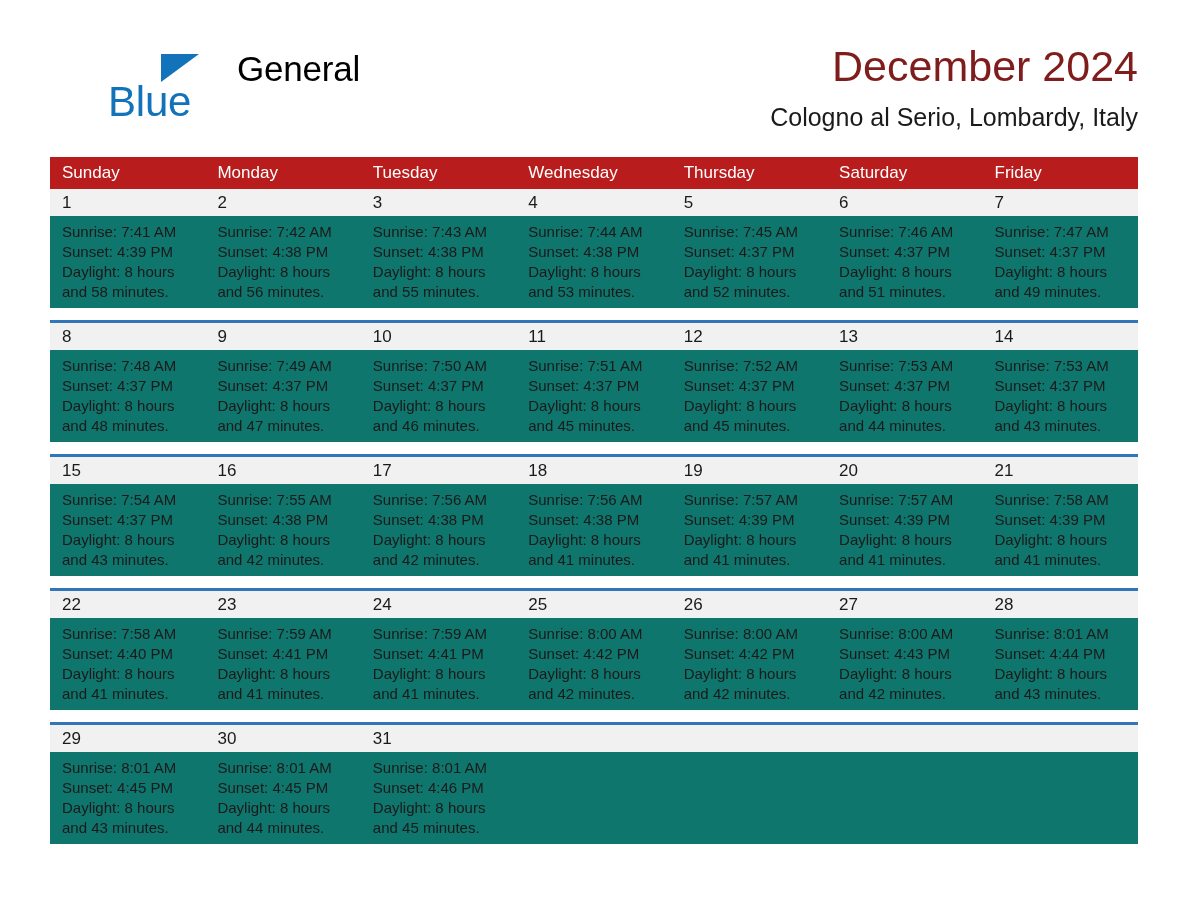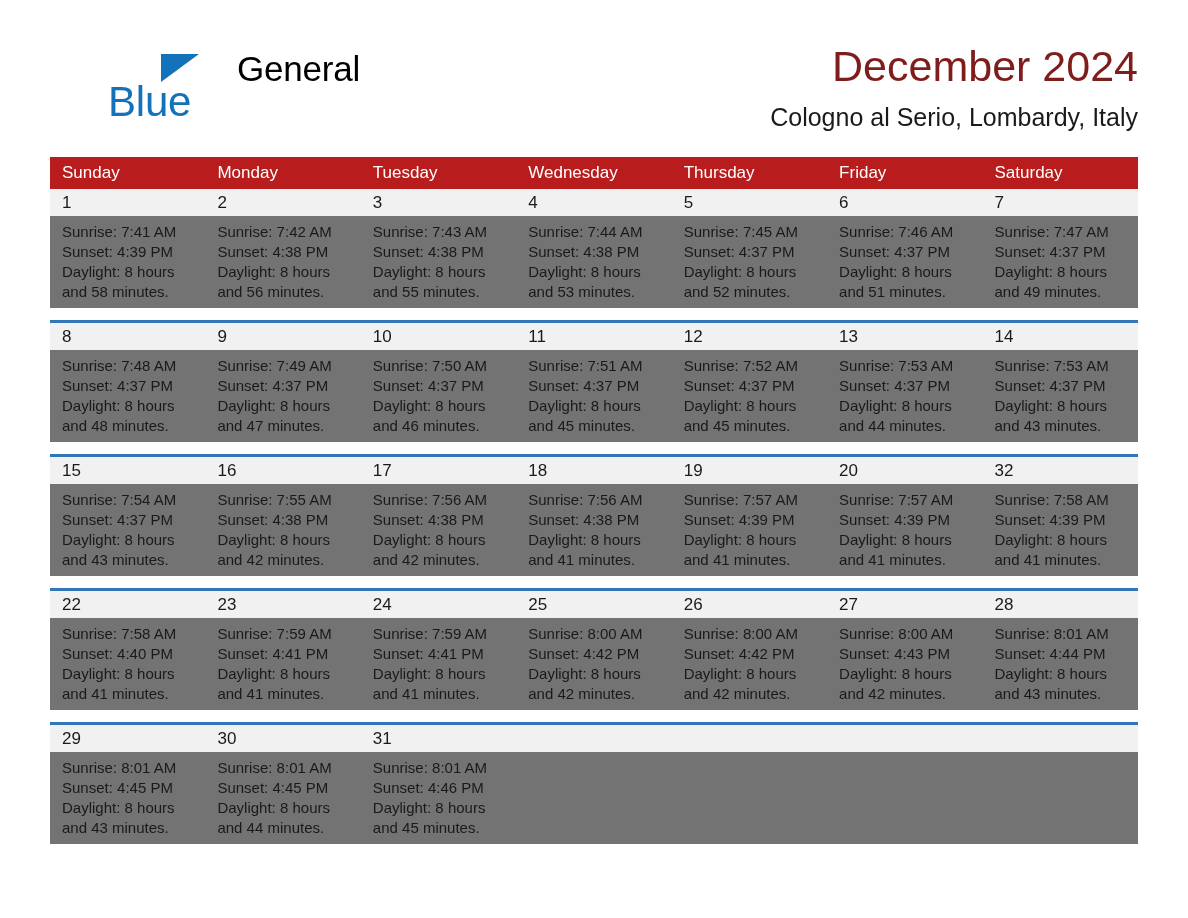--- a/index.html
+++ b/index.html
@@ -130,21 +130,21 @@
     flex: 1 1 0;
     font-size: 17px;
     line-height: 27px;
     padding-left: 12px;
     box-sizing: border-box;
     color: #1a1a1a;
   }
 
   .detail-row {
     display: flex;
-    background: #737373;
+    background: #0f766e;
     min-height: 88px;
   }
   .detail-cell {
     flex: 1 1 0;
     padding: 6px 10px 6px 12px;
     box-sizing: border-box;
     font-size: 15px;
     line-height: 20px;
     color: #1a1a1a;
   }
@@ -172,22 +172,22 @@
 
   </div>
 
   <div class="calendar">
     <div class="weekday-row">
         <div class="weekday-cell">Sunday</div>
         <div class="weekday-cell">Monday</div>
         <div class="weekday-cell">Tuesday</div>
         <div class="weekday-cell">Wednesday</div>
         <div class="weekday-cell">Thursday</div>
+        <div class="weekday-cell">Saturday</div>
         <div class="weekday-cell">Friday</div>
-        <div class="weekday-cell">Saturday</div>
       </div>
     <div id="weeks-container">
         <div class="week-row">
           <div class="daynum-row">
             <div class="daynum-cell">1</div>
             <div class="daynum-cell">2</div>
             <div class="daynum-cell">3</div>
             <div class="daynum-cell">4</div>
             <div class="daynum-cell">5</div>
             <div class="daynum-cell">6</div>
@@ -294,21 +294,21 @@
           </div>
         </div>
         <div class="week-row">
           <div class="daynum-row">
             <div class="daynum-cell">15</div>
             <div class="daynum-cell">16</div>
             <div class="daynum-cell">17</div>
             <div class="daynum-cell">18</div>
             <div class="daynum-cell">19</div>
             <div class="daynum-cell">20</div>
-            <div class="daynum-cell">32</div>
+            <div class="daynum-cell">21</div>
           </div>
           <div class="detail-row">
             <div class="detail-cell">
               <div class="line">Sunrise: 7:54 AM</div>
               <div class="line">Sunset: 4:37 PM</div>
               <div class="line">Daylight: 8 hours</div>
               <div class="line">and 43 minutes.</div>
             </div>
             <div class="detail-cell">
               <div class="line">Sunrise: 7:55 AM</div>

